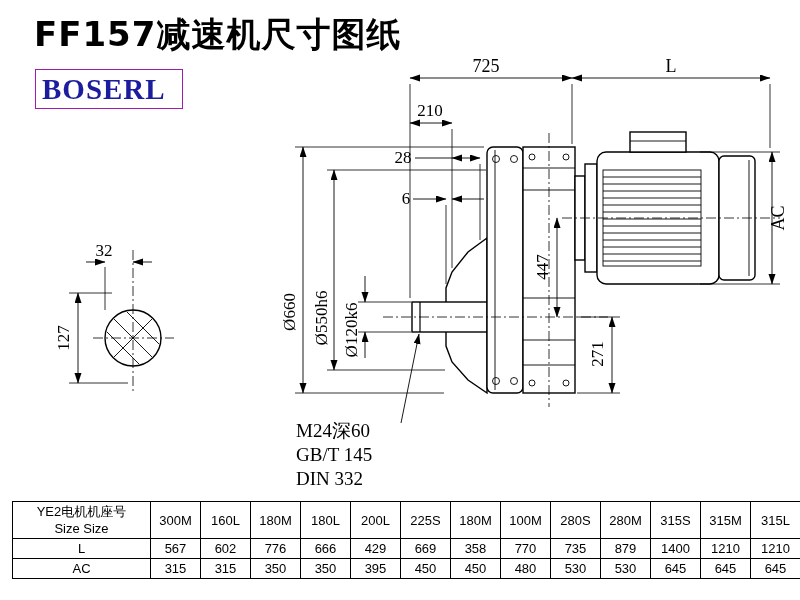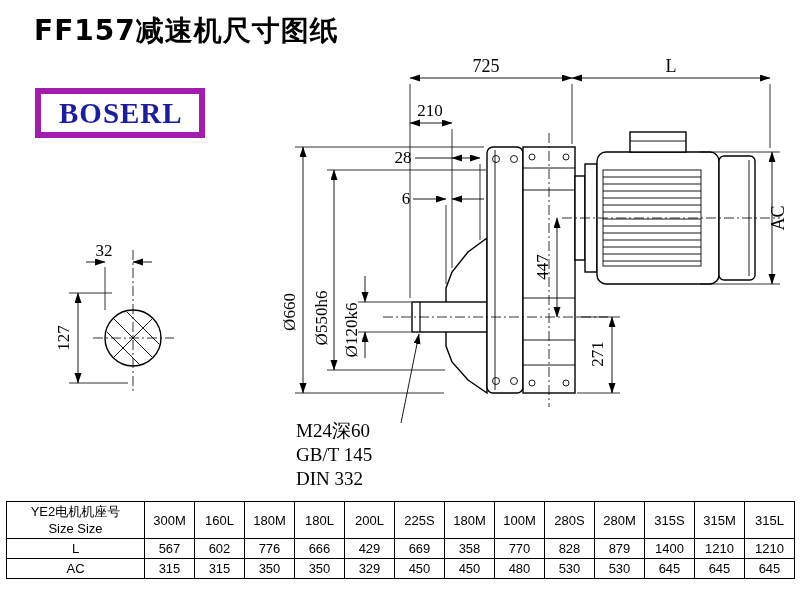--- a/index.html
+++ b/index.html
@@ -1,43 +1,43 @@
 <!DOCTYPE html>
 <html><head>
 <meta charset="utf-8">
 <style>
   html,body{margin:0;padding:0;}
   body{
     width:800px;height:600px;position:relative;background:#fff;overflow:hidden;
     font-family:"Liberation Sans",sans-serif;color:#000;
   }
   .title{
-    position:absolute;left:34px;top:12px;font-size:28px;font-weight:bold;
+    position:absolute;left:34px;top:12px;font-size:34px;font-weight:bold;
     font-family:"DejaVu Sans",sans-serif;letter-spacing:1px;white-space:nowrap;
   }
   .logo-box{
-    position:absolute;left:35px;top:88px;width:140px;height:38px;
-    border:6px solid #a21caf;display:flex;align-items:center;padding-left:18px;
+    position:absolute;left:35px;top:69px;width:140px;height:38px;
+    border:1px solid #a21caf;display:flex;align-items:center;padding-left:6px;
     box-sizing:content-box;
   }
   .logo-text{
     font-family:"Liberation Serif","DejaVu Serif",serif;font-weight:bold;
     font-size:29px;color:#1c1c9e;letter-spacing:1px;line-height:1;
   }
   svg{position:absolute;left:0;top:0;}
   .part{fill:#fff;stroke:#000;stroke-width:1.4;}
   .pline{stroke:#000;stroke-width:1.2;fill:none;}
   .thin{stroke:#000;stroke-width:0.9;fill:none;}
   .xthin{stroke:#000;stroke-width:0.8;fill:none;}
   .cl{stroke:#000;stroke-width:0.8;stroke-dasharray:10 3 2 3;fill:none;}
   .hatch{stroke:#000;stroke-width:0.9;fill:none;}
   .dt{font-family:"Liberation Serif","DejaVu Serif",serif;font-size:17px;fill:#000;}
   .dt18{font-family:"Liberation Serif","DejaVu Serif",serif;font-size:18px;fill:#000;}
   .nt{font-family:"Liberation Serif","DejaVu Serif",serif;font-size:19px;fill:#000;}
-  .table-wrap{position:absolute;left:6px;top:501px;border-radius:10px;}
+  .table-wrap{position:absolute;left:12px;top:501px;border-radius:10px;}
   table{border-collapse:collapse;width:788px;table-layout:fixed;}
   td{border:1px solid #000;text-align:center;vertical-align:middle;
      font-size:13px;padding:0;overflow:hidden;}
   tr.hdr td{height:36px;}
   tr.datarow td{height:19px;}
   .hc div{line-height:17px;font-size:13px;}
 </style>
 </head>
 <body>
 
@@ -229,33 +229,33 @@
       <tr class="datarow">
         <td>L</td>
         <td>567</td>
         <td>602</td>
         <td>776</td>
         <td>666</td>
         <td>429</td>
         <td>669</td>
         <td>358</td>
         <td>770</td>
-        <td>828</td>
+        <td>735</td>
         <td>879</td>
         <td>1400</td>
         <td>1210</td>
         <td>1210</td>
       </tr>
       <tr class="datarow">
         <td>AC</td>
         <td>315</td>
         <td>315</td>
         <td>350</td>
         <td>350</td>
-        <td>329</td>
+        <td>395</td>
         <td>450</td>
         <td>450</td>
         <td>480</td>
         <td>530</td>
         <td>530</td>
         <td>645</td>
         <td>645</td>
         <td>645</td>
       </tr>
     </tbody>

